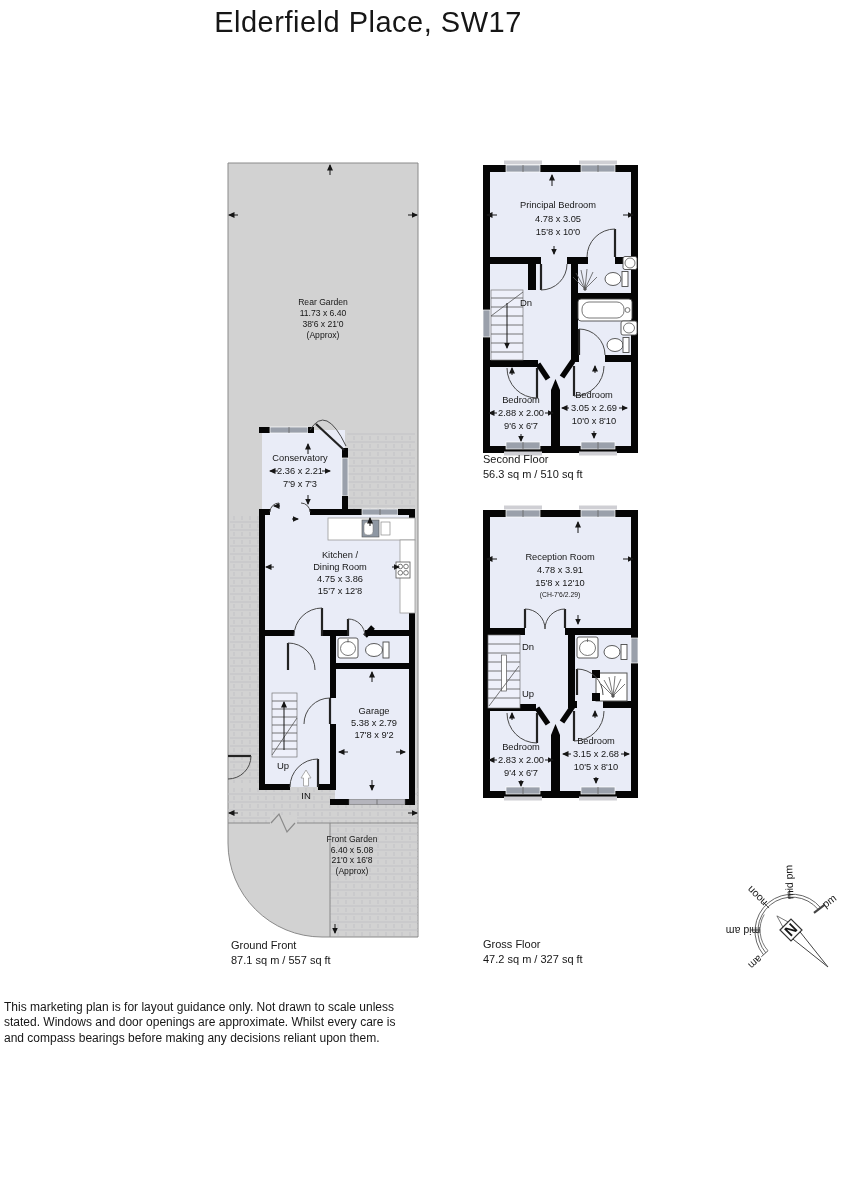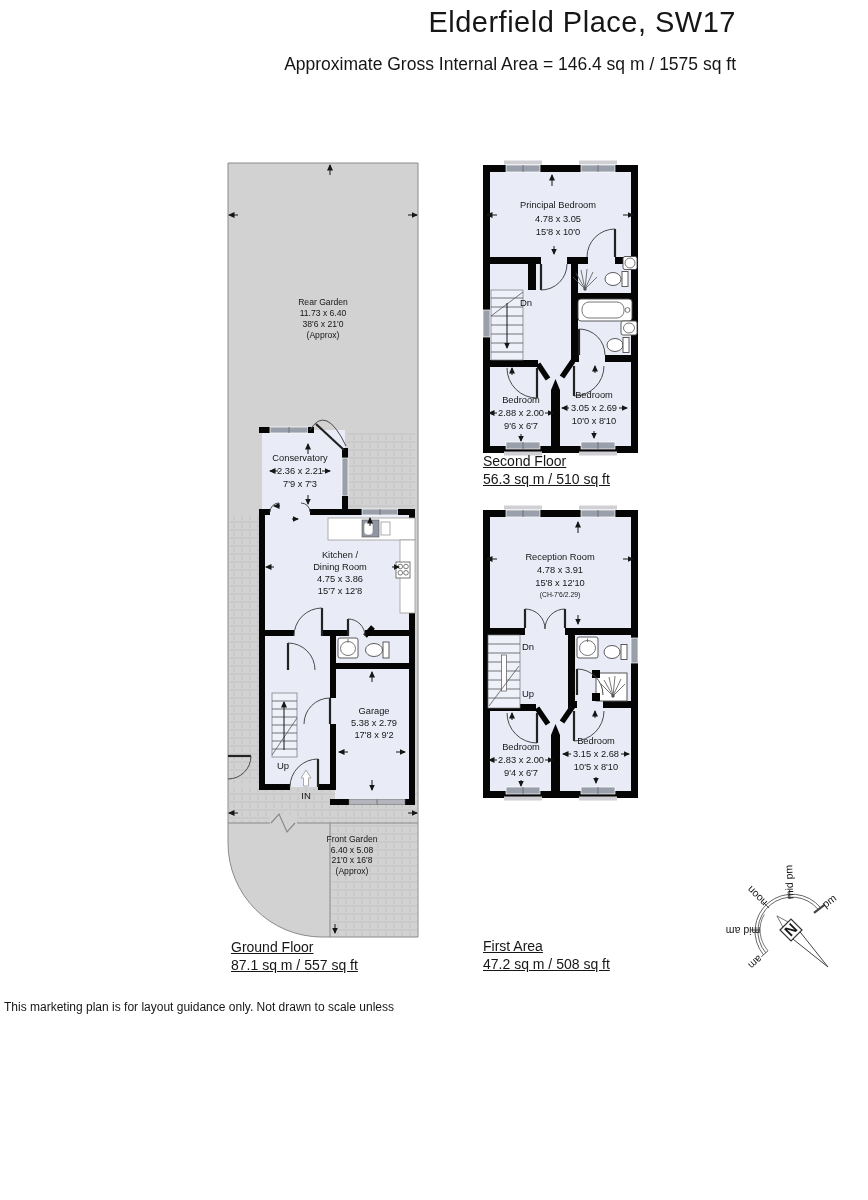--- a/index.html
+++ b/index.html
@@ -1,22 +1,22 @@
 <!DOCTYPE html>
 <html><head>
 <meta charset="utf-8">
 <style>
   html,body{margin:0;padding:0;}
   body{width:868px;height:1200px;position:relative;background:#fff;
        font-family:"Liberation Sans",sans-serif;color:#161616;overflow:hidden;}
   .abs{position:absolute;}
-  .header{top:6px;left:0;width:736px;text-align:right;}
+  .header{top:6px;left:0;width:736px;text-align:center;}
   .title{font-size:29px;margin:0;font-weight:400;letter-spacing:.5px;}
   .subtitle{margin-top:13px;font-size:17.5px;line-height:1.38;}
-  .floor-label{font-size:14px;line-height:1.32;text-decoration:underline;}
+  .floor-label{font-size:11px;line-height:1.32;}
   .disclaimer{left:4px;top:1000px;width:520px;font-size:12px;line-height:1.28;}
   svg{display:block;}
   svg text{font-family:"Liberation Sans",sans-serif;fill:#161616;}
   .rl{font-size:9.3px;text-anchor:middle;}      
   .rs{font-size:8.6px;text-anchor:middle;}      
   .ch{font-size:6.8px;text-anchor:middle;}      
   .dir{font-size:9.5px;}                        
   .wall{fill:#050505;}
   .win{fill:#9aa0ab;stroke:#ffffff;stroke-width:.7;}
   .sill{fill:#cfcfd4;}
@@ -36,21 +36,20 @@
     </marker>
     <pattern id="pav" width="8" height="8" patternUnits="userSpaceOnUse">
       <path d="M0 4 H8 M4 0 V2 M4 6 V8" stroke="#c2c2c6" stroke-width="1" fill="none"></path>
     </pattern>
   </defs>
 </svg>
 
 <div class="abs header">
   <h1 class="title">Elderfield Place, SW17</h1>
   <div class="subtitle">
-    <div>Approximate Gross Internal Area = 146.4 sq m / 1575 sq ft</div>
   </div>
 </div>
 
 <svg class="abs" style="left:222px;top:158px" width="200" height="790" viewBox="0 0 200 790">
 
   <g>
     <path d="M 6,5 H 196 V 779 H 100 A 94 94 0 0 1 6,685 Z" fill="#d2d2d2" stroke="#8a8a8a" stroke-width="1"></path>
     <rect x="125" y="274" width="68" height="78" fill="url(#pav)"></rect>
     <rect x="8" y="357" width="32" height="268" fill="url(#pav)"></rect>
     <rect x="6" y="629" width="190" height="36" fill="url(#pav)"></rect>
@@ -409,30 +408,30 @@
     <text class="rl" x="121" y="254">3.15 x 2.68</text>
     <text class="rl" x="121" y="267">10'5 x 8'10</text>
     <line class="arrow" x1="96" y1="251" x2="88" y2="251" marker-end="url(#arr)"></line>
     <line class="arrow" x1="146" y1="251" x2="154" y2="251" marker-end="url(#arr)"></line>
     <line class="arrow" x1="120" y1="215" x2="120" y2="208" marker-end="url(#arr)"></line>
     <line class="arrow" x1="121" y1="274" x2="121" y2="280" marker-end="url(#arr)"></line>
   </g>
 </svg>
 
 <div class="abs floor-label" style="left:231px;top:938px">
-  <div>Ground Floor</div>
+  <div>Ground Front</div>
   <div>87.1 sq m / 557 sq ft</div>
 </div>
 <div class="abs floor-label" style="left:483px;top:452px">
   <div>Second Floor</div>
   <div>56.3 sq m / 510 sq ft</div>
 </div>
 <div class="abs floor-label" style="left:483px;top:937px">
-  <div>First Area</div>
-  <div>47.2 sq m / 508 sq ft</div>
+  <div>Gross Floor</div>
+  <div>47.2 sq m / 327 sq ft</div>
 </div>
 
 <svg class="abs" style="left:713px;top:848px" width="152" height="150" viewBox="0 0 152 150">
   <g>
     <path d="M 52.7,104.8 A 34 34 0 1 1 105.2,61.5" fill="none" stroke="#555" stroke-width=".9"></path>
     <path d="M 50.5,106.8 A 37 37 0 1 1 107.6,59.7" fill="none" stroke="#555" stroke-width=".9"></path>
     <path d="M 55,102.7 A 31 31 0 0 1 51.2,66.5" fill="none" stroke="#555" stroke-width=".8"></path>
     <line x1="55" y1="102.7" x2="48.3" y2="108.8" stroke="#555" stroke-width="1"></line>
     <line x1="47" y1="82" x2="38" y2="82" stroke="#555" stroke-width="1"></line>
     <line x1="56.1" y1="60.1" x2="49.7" y2="53.7" stroke="#555" stroke-width="1"></line>
@@ -449,13 +448,15 @@
     <text x="42.3" y="117.5" transform="rotate(138 42.3 114.1)">am</text>
     <text x="30" y="85.5" transform="rotate(180 30 82)">mid am</text>
     <text x="44.1" y="51.5" transform="rotate(225 44.1 48.1)">noon</text>
     <text x="76.3" y="37.5" transform="rotate(268 76.3 34)">mid pm</text>
     <text x="116.3" y="56.5" transform="rotate(323 116.3 53.1)">pm</text>
   </g>
 </svg>
 
 <div class="abs disclaimer">
   <div>This marketing plan is for layout guidance only. Not drawn to scale unless</div>
+  <div>stated. Windows and door openings are approximate. Whilst every care is</div>
+  <div>and compass bearings before making any decisions reliant upon them.</div>
 </div>
 
 </body></html>

